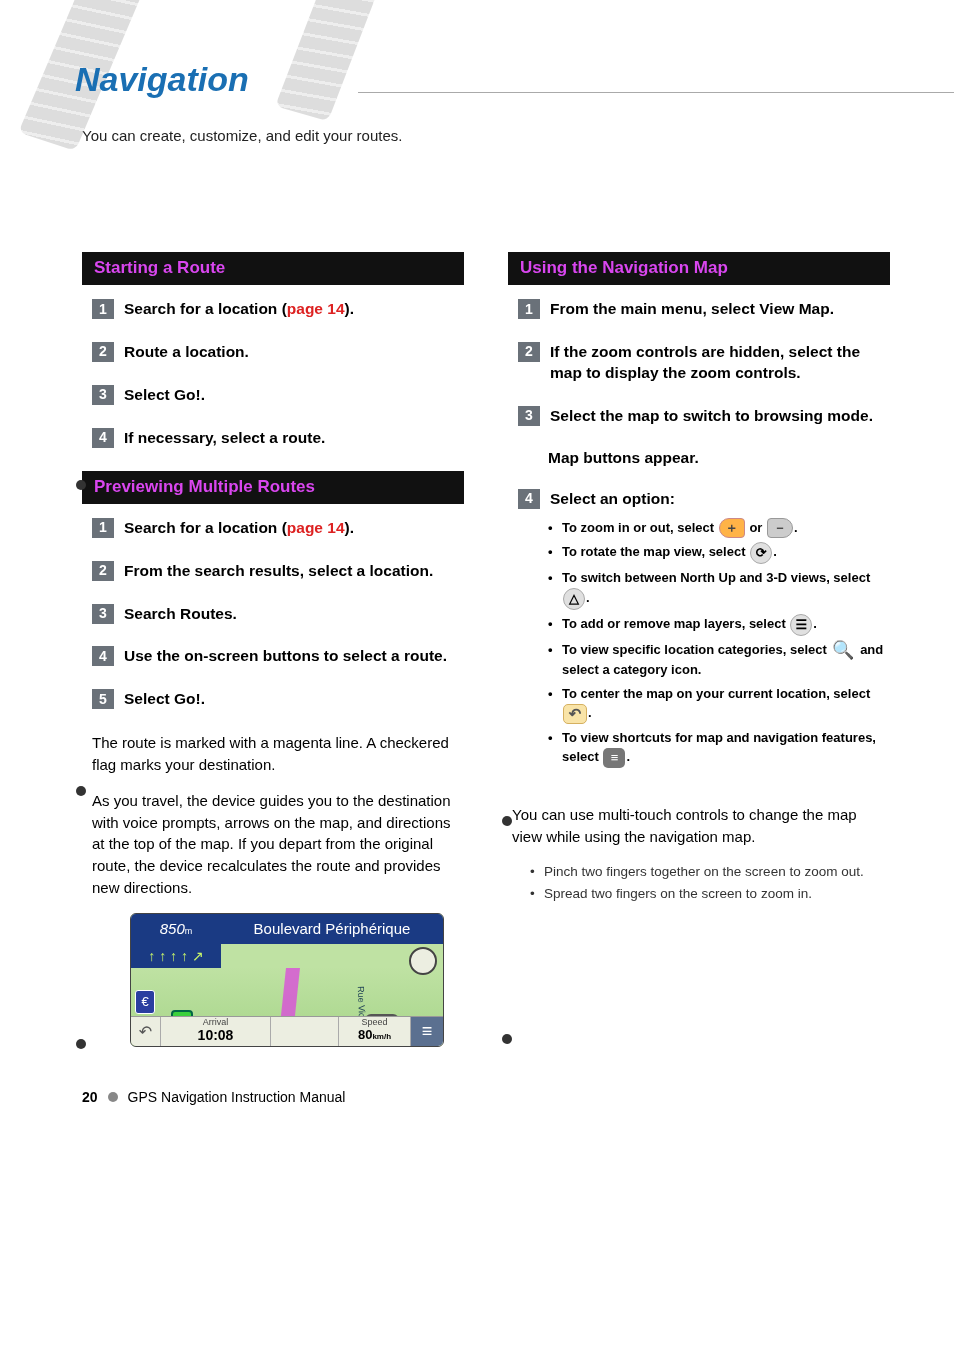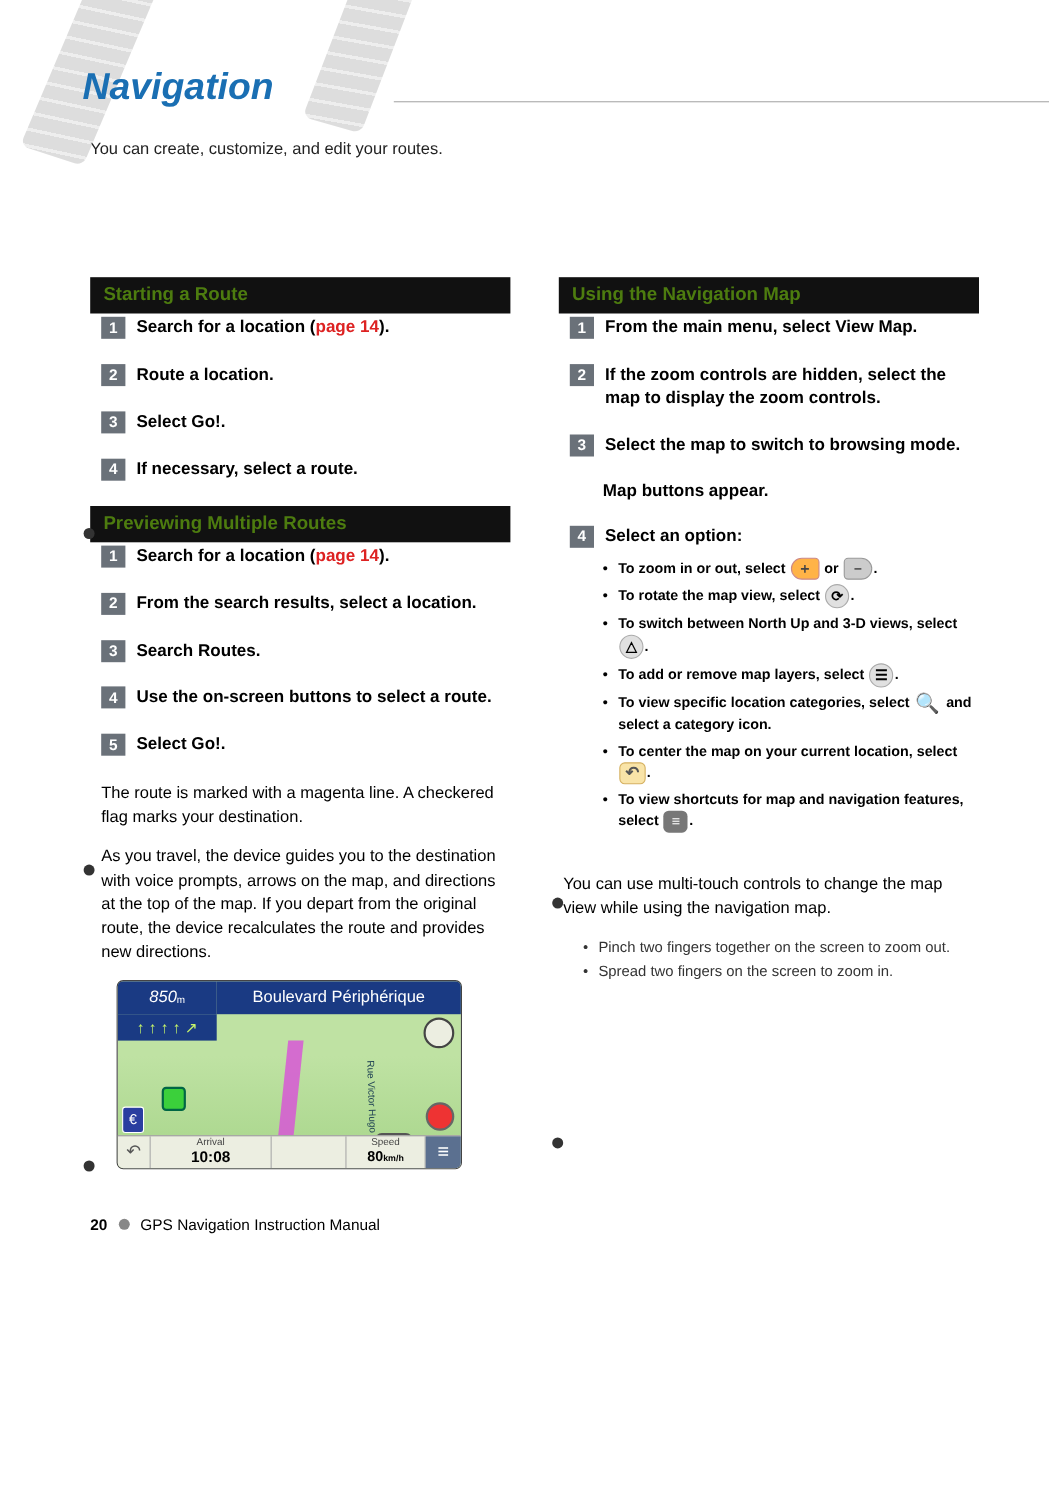--- a/index.html
+++ b/index.html
@@ -54,25 +54,25 @@
     display: flex;
     gap: 44px;
     padding: 108px 64px 0 82px;
   }
   .col {
     flex: 1;
     position: relative;
   }
   .section-bar {
     background: #111;
-    color: #4d7c0f;
+    color: #d946ef;
     font-weight: 700;
     font-size: 17px;
     padding: 6px 12px 7px 12px;
-    margin-bottom: 3px;
+    margin-bottom: 14px;
   }
   .step {
     display: flex;
     align-items: flex-start;
     margin: 0 0 22px 10px;
     font-weight: 700;
     font-size: 15.5px;
     line-height: 1.35;
   }
   .step .num {
@@ -153,23 +153,23 @@
   .icon-menu { background:#777; color:#fff; width:22px; }
   .column-dot {
     width: 10px;
     height: 10px;
     background: #333;
     border-radius: 50%;
     position: absolute;
   }
   
   .map-shot {
-    margin: 10px 0 0 24px;
+    margin: 10px 0 0 48px;
     width: 314px;
-    height: 172px;
+    height: 134px;
     border: 1px solid #444;
     border-radius: 6px;
     position: relative;
     overflow: hidden;
     background: linear-gradient(#bfe2a3 40%, #a7d58a 100%);
   }
   .map-top {
     display: flex;
     height: 30px;
   }

